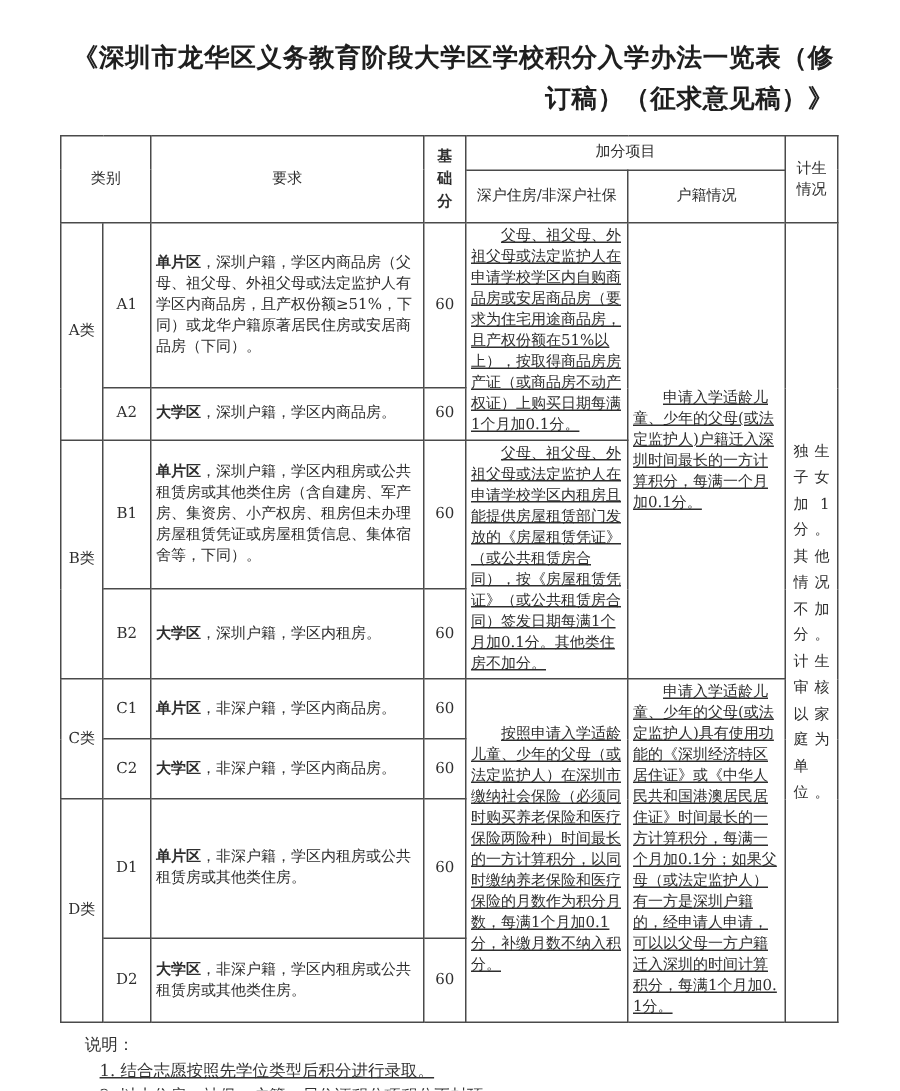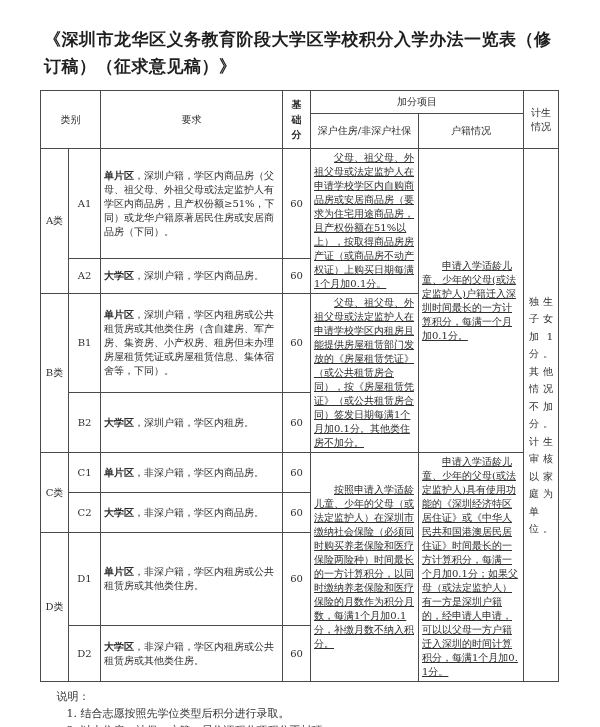--- a/index.html
+++ b/index.html
@@ -8,21 +8,21 @@
     font-family:"DejaVu Serif","Liberation Serif",serif;
     color:#2e2e2e;
     -webkit-font-smoothing:antialiased;
   }
   .page{padding:26px 40px 0 40px;}
   .doc-title{
     font-family:"DejaVu Sans","Liberation Sans",sans-serif;
     font-weight:bold;
     font-size:17px;
     line-height:1.6;
-    text-align:left;
+    text-align:right;
     color:#1f1f1f;
     margin:0 4px 10px 4px;
     letter-spacing:.5px;
   }
   table.policy{
     border-collapse:collapse;
     table-layout:fixed;
     width:518px;
   }
   table.policy td,table.policy th{
@@ -46,21 +46,21 @@
   .narrow-inner{width:24px;margin:0 auto;text-align:justify;text-align-last:justify;line-height:1.75;}
   
   tr.hr1{height:20px;} tr.hr2{height:32px;}
   tr.ra1{height:88px;} tr.ra2{height:28px;padding-left:36px;}
   tr.rb1{height:86px;} tr.rb2{height:52px;padding-left:40px;}
   tr.rc1{height:40px;} tr.rc2{height:40px;}
   tr.rd1{height:56px;} tr.rd2{height:56px;}
   .notes{margin:6px 0 0 0;font-size:11px;line-height:1.55;color:#333;}
   .notes p{margin:0;}
   .notes .lbl{text-indent:1.5em;}
-  .notes .itm{text-indent:2.4em;}
+  .notes .itm{text-indent:2.4em;text-decoration:underline;}
 </style>
 </head>
 <body>
 
 <div class="page">
 
   <h1 class="doc-title">《深圳市龙华区义务教育阶段大学区学校积分入学办法一览表（修订稿）（征求意见稿）》</h1>
 
   <table class="policy">
     <colgroup>

